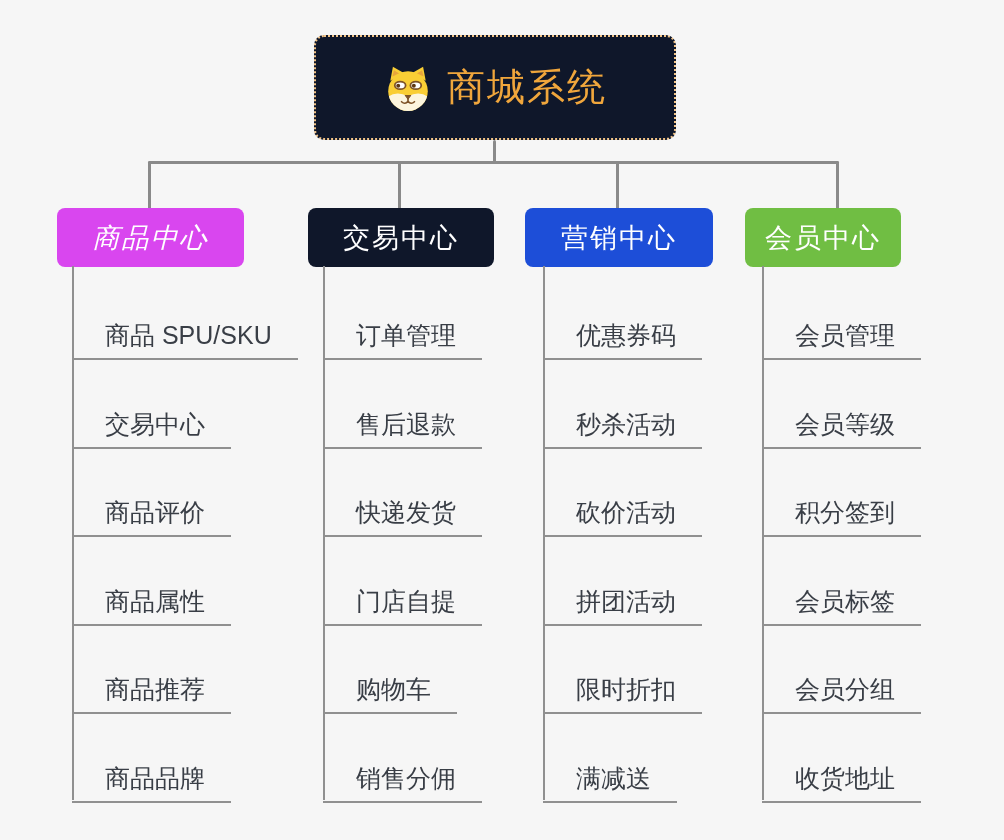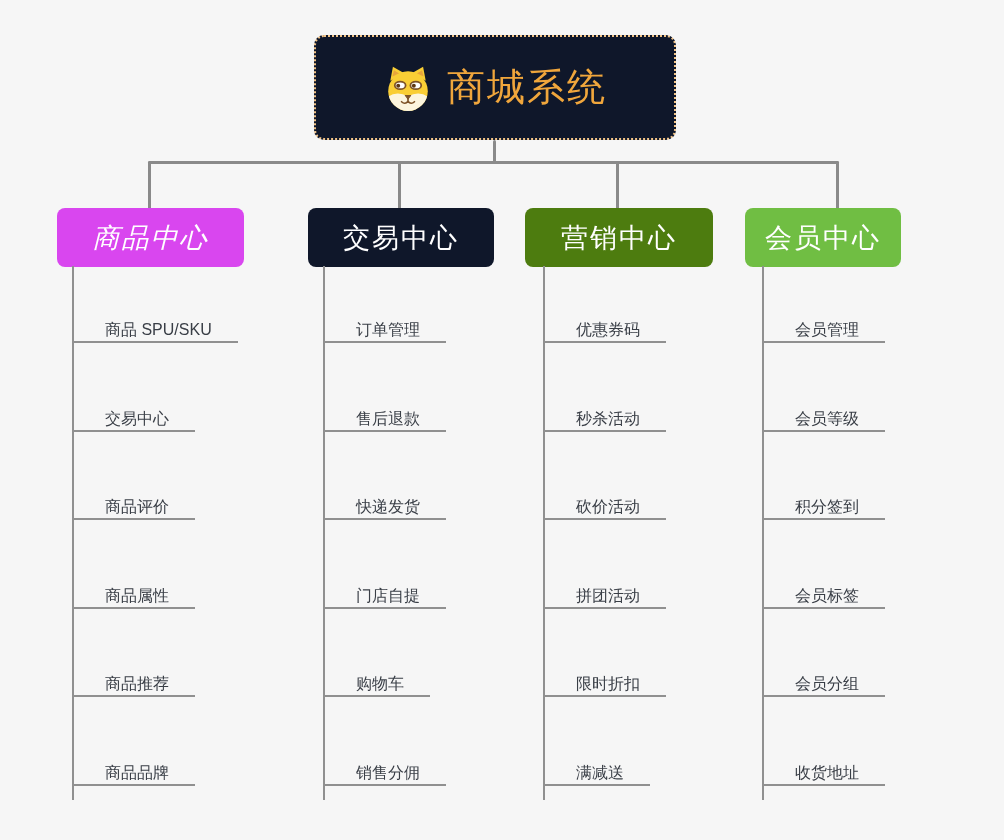--- a/index.html
+++ b/index.html
@@ -61,23 +61,23 @@
   .branch-column.c2 { left: 323px; text-align: right; }
   .branch-column.c3 { left: 543px; }
   .branch-column.c4 { left: 762px; }
   .branch-column::before {
     content: ""; position: absolute;
     left: 0; top: 0; width: 2px; height: 100%;
     background: #909090;
   }
   .leaf {
     position: absolute; left: 0;
-    padding: 0 26px 1px 33px;
+    padding: 0 26px 7px 33px;
     border-bottom: 2px solid #909090;
-    font-size: 16px; line-height: 1.25;
+    font-size: 25px; line-height: 1.25;
     color: #393E46; white-space: nowrap;
     cursor: pointer;
   }
   .leaf:nth-child(1) { top: 54px; }
   .leaf:nth-child(2) { top: 143px; }
   .leaf:nth-child(3) { top: 231px; }
   .leaf:nth-child(4) { top: 320px; }
   .leaf:nth-child(5) { top: 408px; }
   .leaf:nth-child(6) { top: 497px; }
 </style>
@@ -113,21 +113,21 @@
   <div class="conn conn-drop d2"></div>
   <div class="conn conn-drop d3"></div>
   <div class="conn conn-drop d4"></div>
 
   <div class="branch-box b1" style="background: #d946ef; font-style: italic;">
     <span>商品中心</span>
   </div>
   <div class="branch-box b2" style="background: #0f172a;">
     <span>交易中心</span>
   </div>
-  <div class="branch-box b3" style="background: #4d7c0f;">
+  <div class="branch-box b3" style="background: #1d4ed8;">
     <span>营销中心</span>
   </div>
   <div class="branch-box b4" style="background: rgb(112, 190, 67);">
     <span>会员中心</span>
   </div>
 
   <div class="branch-column c1">
     <div class="leaf">商品 SPU/SKU</div>
     <div class="leaf">交易中心</div>
     <div class="leaf">商品评价</div>

